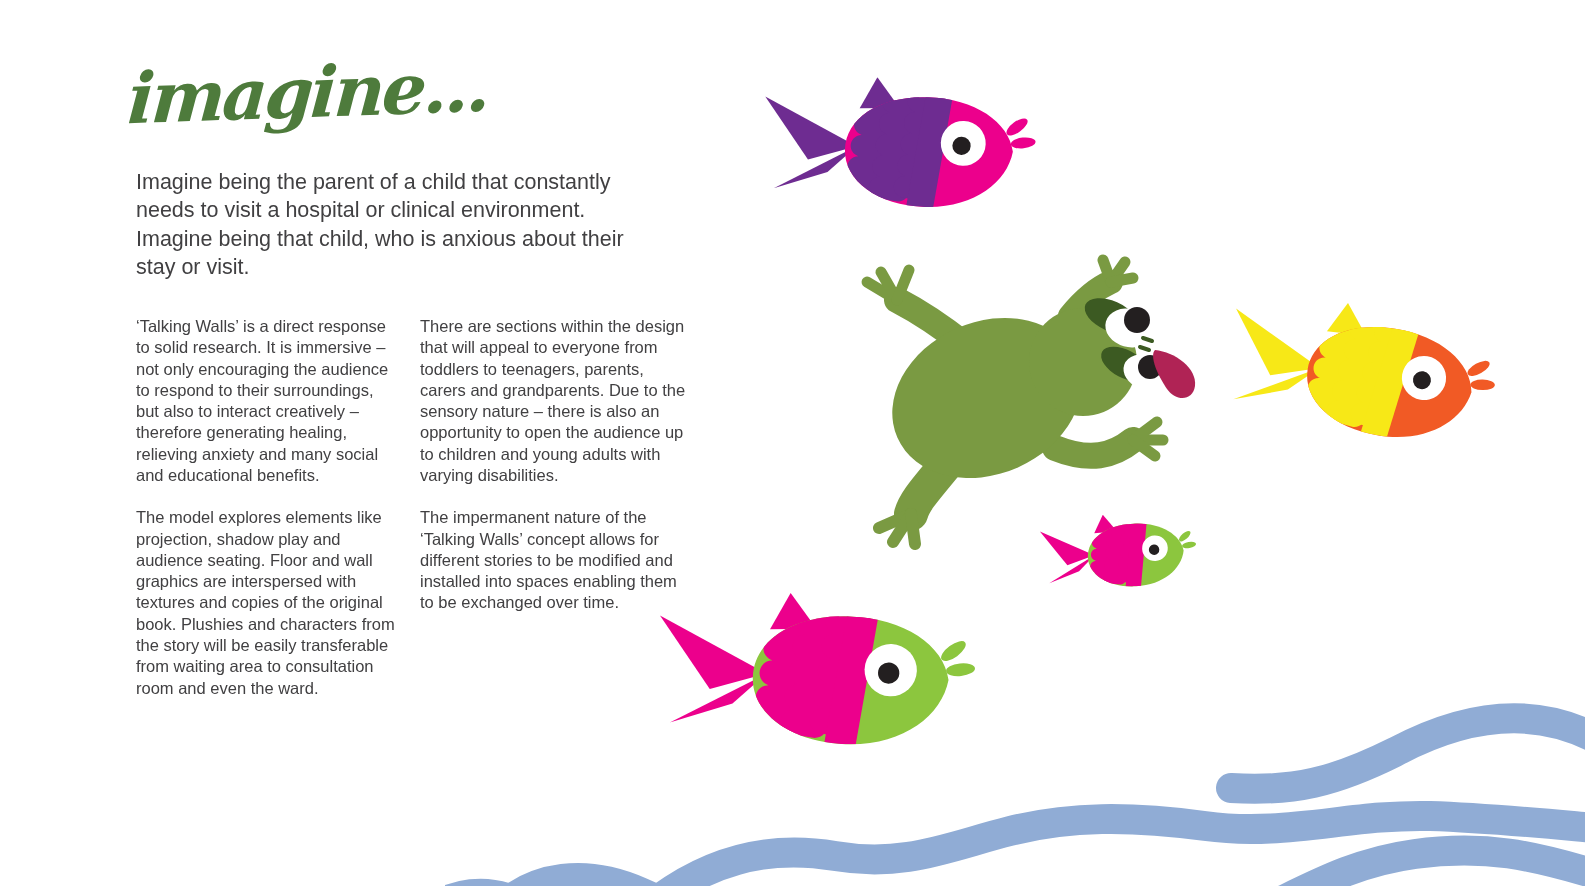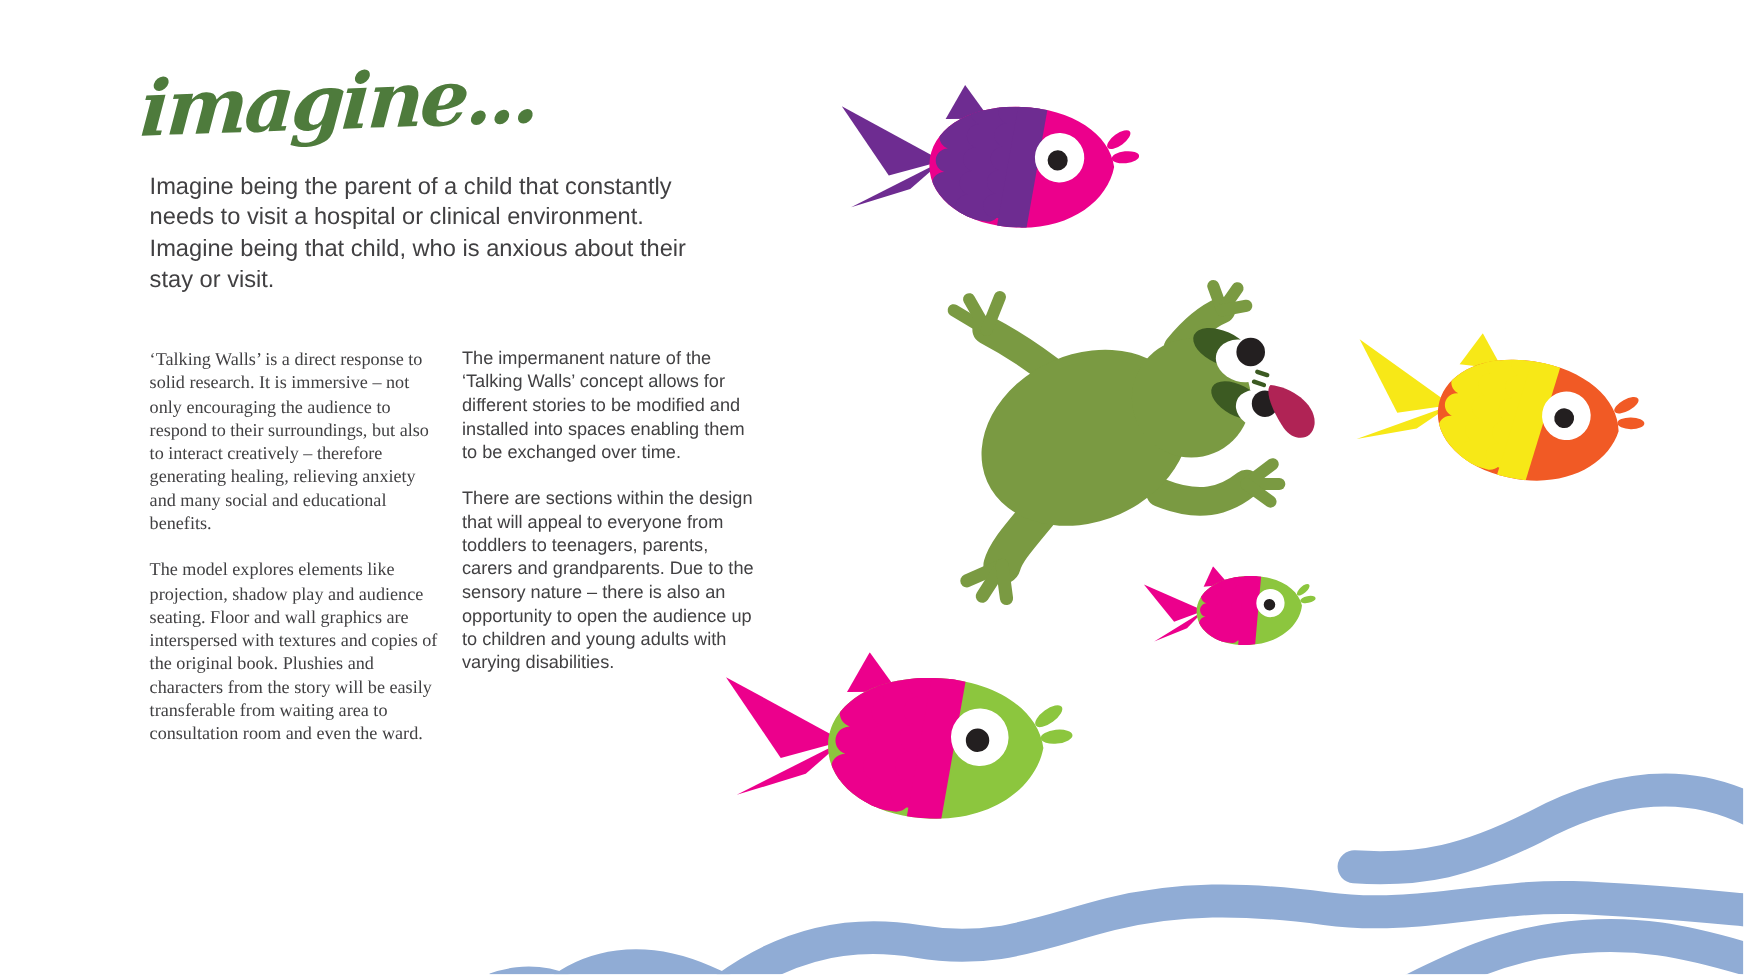--- a/index.html
+++ b/index.html
@@ -8,24 +8,24 @@
     --frog-dark:#3c5a22; --tongue:#b02355; --wave-blue:#90acd5;
     --eye-white:#ffffff; --pupil:#231f20;
   }
   html,body{margin:0;padding:0;background:#fff;}
   .page{position:relative;width:1585px;height:886px;overflow:hidden;background:#fff;
         font-family:"Liberation Sans",sans-serif;color:var(--text);}
   .title{position:absolute;left:128px;top:58px;margin:0;
          font-family:"DejaVu Serif",serif;font-style:italic;font-weight:600;
          font-size:70px;line-height:1;color:var(--title-green);
          letter-spacing:-3px;transform:rotate(-2deg) skewX(-6deg);}
-  .intro{position:absolute;left:136px;top:155px;width:522px;margin:0;
+  .intro{position:absolute;left:136px;top:168px;width:522px;margin:0;
          font-size:21.5px;line-height:1.32;color:var(--text);}
   .col{position:absolute;top:316px;font-size:16.5px;line-height:1.29;color:var(--text);}
-  .col-left{left:136px;width:262px;font-family:Liberation Serif, serif;}
+  .col-left{left:136px;width:262px;}
   .col-right{left:420px;width:268px;}
   .col p{margin:0 0 21px 0;}
   .illus{position:absolute;}
   svg{display:block;overflow:visible;}
   .fish-pink  {--fp:var(--magenta);--fs:var(--purple);}
   .fish-orange{--fp:var(--orange); --fs:var(--yellow);}
   .fish-green {--fp:var(--lime);   --fs:var(--magenta);}
   .fish-small {--fp:var(--lime);   --fs:var(--magenta);}
 </style>
 </head>
@@ -62,22 +62,22 @@
   <h1 class="title">imagine...</h1>
 
   <p class="intro">Imagine being the parent of a child that constantly needs to visit a hospital or clinical environment. Imagine being that child, who is anxious about their stay or visit.</p>
 
   <div class="col col-left">
     <p>‘Talking Walls’ is a direct response to solid research. It is immersive – not only encouraging the audience to respond to their surroundings, but also to interact creatively – therefore generating healing, relieving anxiety and many social and educational benefits.</p>
     <p>The model explores elements like projection, shadow play and audience seating. Floor and wall graphics are interspersed with textures and copies of the original book. Plushies and characters from the story will be easily transferable from waiting area to consultation room and even the ward.</p>
   </div>
 
   <div class="col col-right">
+    <p>There are sections within the design that will appeal to everyone from toddlers to teenagers, parents, carers and grandparents. Due to the sensory nature – there is also an opportunity to open the audience up to children and young adults with varying disabilities.</p>
     <p>The impermanent nature of the ‘Talking Walls’ concept allows for different stories to be modified and installed into spaces enabling them to be exchanged over time.</p>
-    <p>There are sections within the design that will appeal to everyone from toddlers to teenagers, parents, carers and grandparents. Due to the sensory nature – there is also an opportunity to open the audience up to children and young adults with varying disabilities.</p>
   </div>
 
   <svg class="illus fish-pink" style="left:762px;top:78px;transform:rotate(2deg);" width="276" height="133" viewBox="0 0 332 160">
     <use href="#fish"></use>
   </svg>
 
   <svg class="illus fish-orange" style="left:1226px;top:306px;transform:rotate(9deg);" width="272" height="131" viewBox="0 0 332 160">
     <use href="#fish"></use>
   </svg>
 

